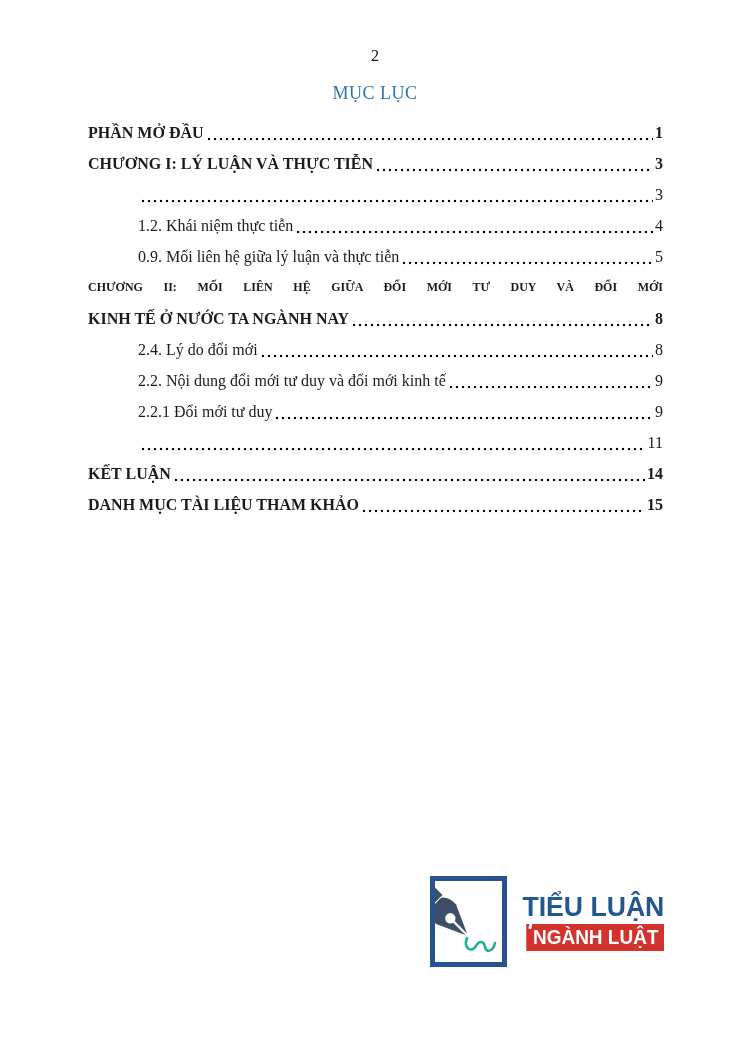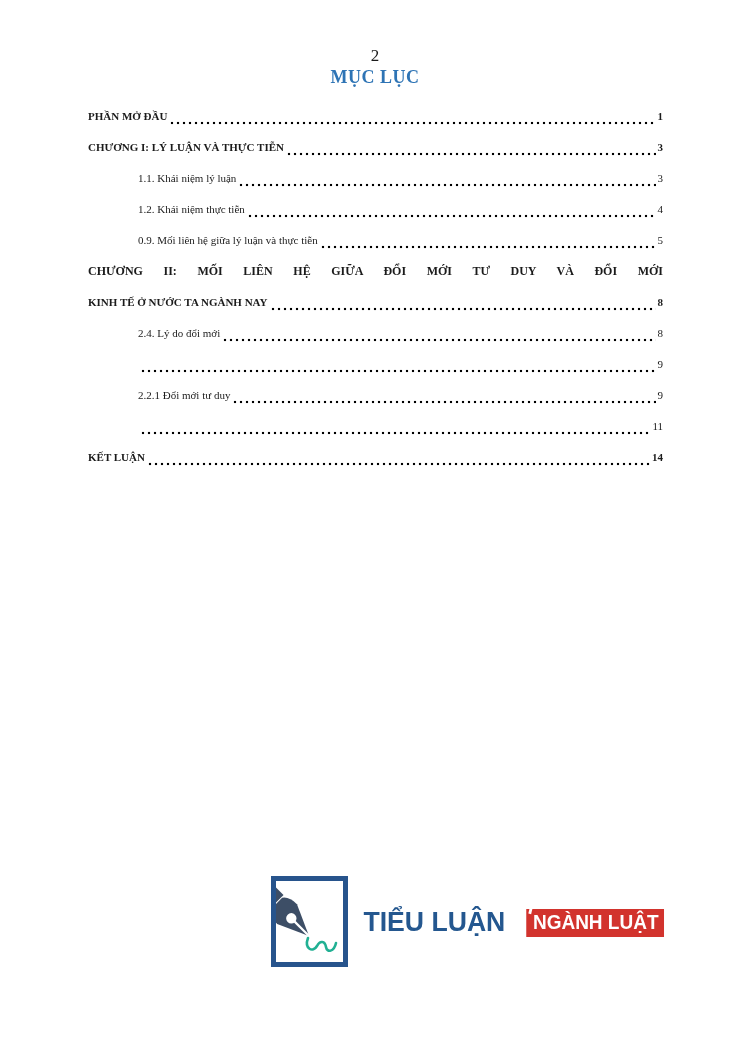--- a/index.html
+++ b/index.html
@@ -21,35 +21,36 @@
     color:var(--text_black);
     overflow:hidden;
   }
   .page-number{
     padding-top:46px;
     text-align:center;
     font-size:17px;
     line-height:20px;
   }
   .toc-title{
+    margin-top:16px;
     text-align:center;
     font-size:18px;
     line-height:22px;
-    font-weight:bold;
+    font-weight:normal;
     color:var(--toc_title_blue);
     letter-spacing:0.5px;
   }
   .toc{
     margin:13px 87px 0 88px; 
   }
   .row{
     display:flex;
     align-items:baseline;
     line-height:31px;
-    font-size:11px;
+    font-size:16px;
   }
   .row .lbl{white-space:nowrap;}
   .bold{font-weight:bold;}
   .indent{padding-left:50px;}
   .dots{
     flex:1;
     align-self:flex-end;
     height:6px;
     margin:0 2px 6px 3px;
     background-image:radial-gradient(circle at 2px 3px, #000 1.25px, transparent 1.6px);
@@ -79,23 +80,23 @@
     background:#ffffff;
     overflow:hidden;
     flex:0 0 auto;
   }
   .logo-icon svg{display:block;width:100%;height:100%;}
   .pen-fill{fill:var(--pen_navy);}
   .pen-hole{fill:#ffffff;}
   .wave{stroke:var(--wave_teal);stroke-width:2.6;fill:none;stroke-linecap:round;}
   .logo-text{
     display:flex;
-    flex-direction:row;
+    flex-direction:column;
+    align-items:flex-end;
     font-family:"Liberation Sans", sans-serif;
-    gap:13px;
   }
   .logo-title{
     font-size:28px;
     font-weight:bold;
     color:var(--logo_blue);
     line-height:30px;
     transform:scaleX(0.95);
     transform-origin:right center;
     white-space:nowrap;
   }
@@ -138,21 +139,20 @@
       <span class="pg">1</span>
     </div>
 
     <div class="row bold">
       <span class="lbl">CHƯƠNG I: LÝ LUẬN VÀ THỰC TIỄN</span>
       <span class="dots"></span>
       <span class="pg">3</span>
     </div>
 
     <div class="row indent">
-      <span class="lbl">1.1. Khái niệm lý luận</span>
       <span class="dots"></span>
       <span class="pg">3</span>
     </div>
 
     <div class="row indent">
       <span class="lbl">1.2. Khái niệm thực tiễn</span>
       <span class="dots"></span>
       <span class="pg">4</span>
     </div>
 
@@ -171,20 +171,21 @@
       </div>
     </div>
 
     <div class="row indent">
       <span class="lbl">2.4. Lý do đổi mới</span>
       <span class="dots"></span>
       <span class="pg">8</span>
     </div>
 
     <div class="row indent">
+      <span class="lbl">2.2. Nội dung đổi mới tư duy và đổi mới kinh tế</span>
       <span class="dots"></span>
       <span class="pg">9</span>
     </div>
 
     <div class="row indent">
       <span class="lbl">2.2.1 Đổi mới tư duy</span>
       <span class="dots"></span>
       <span class="pg">9</span>
     </div>
 
@@ -193,20 +194,25 @@
       <span class="dots"></span>
       <span class="pg">11</span>
     </div>
 
     <div class="row bold">
       <span class="lbl">KẾT LUẬN</span>
       <span class="dots"></span>
       <span class="pg">14</span>
     </div>
 
+    <div class="row bold">
+      <span class="lbl">DANH MỤC TÀI LIỆU THAM KHẢO</span>
+      <span class="dots"></span>
+      <span class="pg">15</span>
+    </div>
 
   </div>
 
   <div class="logo">
     <div class="logo-icon">
       <svg viewBox="0 0 67 81" xmlns="http://www.w3.org/2000/svg">
         <g transform="rotate(-45 33 55)">
           <rect class="pen-fill" x="22" y="-28" width="22" height="36"></rect>
           <path class="pen-fill" d="M33,55 L19,24 Q19,13 25,9 L41,9 Q47,13 47,24 Z"></path>
           <circle class="pen-hole" cx="33" cy="30" r="5.2"></circle>

